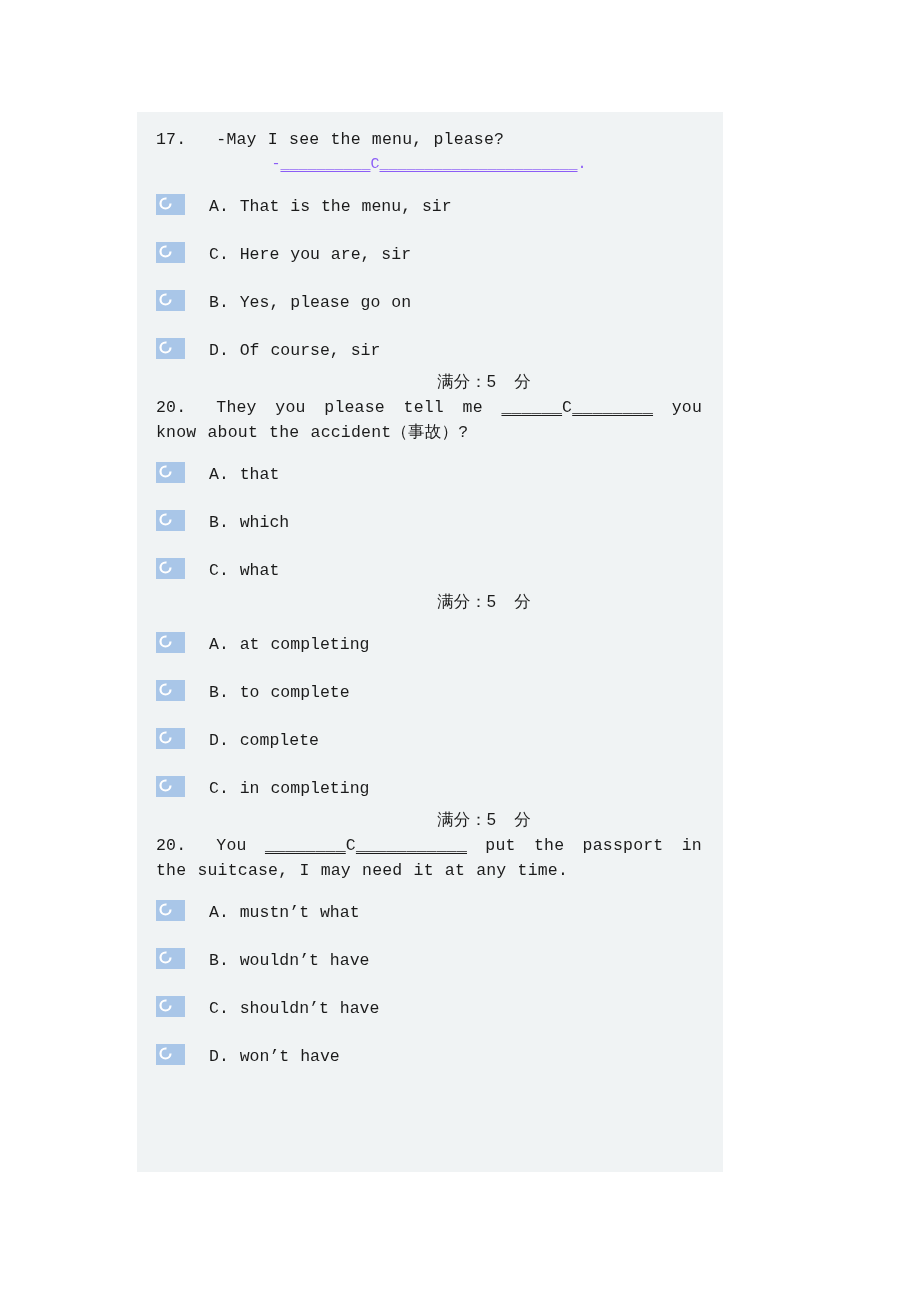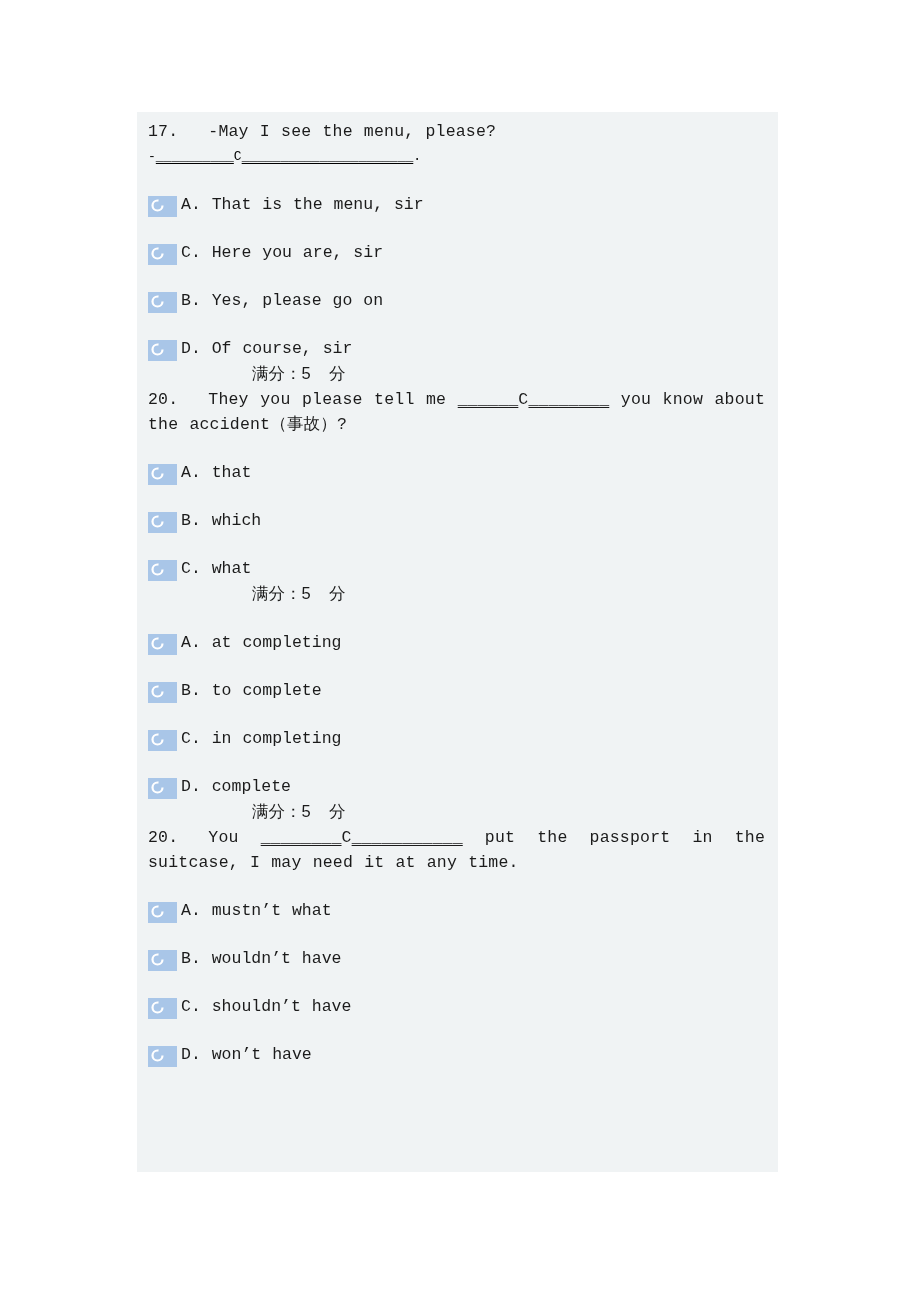--- a/index.html
+++ b/index.html
@@ -21,25 +21,25 @@
     width: 920px;
     height: 1302px;
     background: #ffffff;
   }
 
   
   #content-panel {
     position: absolute;
     left: 137px;
     top: 112px;
-    width: 641px;
+    width: 586px;
     height: 1060px;
     background: #f0f3f4;
     box-sizing: border-box;
-    padding: 7px;
+    padding: 15px;
   }
 
   .question-block {
     padding: 0;
   }
 
   .q-stem {
     font-family: "Liberation Mono", "DejaVu Sans Mono", monospace;
     font-size: 16.5px;
     line-height: 25px;
@@ -58,37 +58,39 @@
   }
 
   .blank {
     text-decoration: underline;
     text-underline-offset: 3px;
     white-space: pre;
   }
 
   .q-line2 {
     font-family: "Liberation Mono", "DejaVu Sans Mono", monospace;
-    font-size: 13px;
+    font-size: 15px;
     line-height: 25px;
-    color: #000000;
+    color: #8b5cf6;
     padding: 0 6px 0 4px;
     word-spacing: 1px;
+    text-align: center;
   }
 
   .options {
     margin: 0;
     padding: 0;
   }
 
   .option-row {
     height: 48px;
     display: flex;
-    align-items: flex-end;
+    align-items: center;
     padding-left: 4px;
+    gap: 20px;
   }
 
   
   .radio-box {
     width: 29px;
     height: 21px;
     background: #a9c6e8;
     display: inline-block;
     position: relative;
     flex: 0 0 auto;
@@ -112,20 +114,21 @@
   }
 
   .score-line {
     font-family: "Liberation Sans", "DejaVu Sans", sans-serif;
     font-size: 16.5px;
     line-height: 25px;
     color: #1b1b1b;
     padding-left: 108px;
     height: 26px;
     white-space: pre;
+    text-align: center;
   }
 
   .spacer-bottom {
     height: 26px;
   }
 </style>
 </head>
 <body>
 
 <div id="page">
@@ -230,29 +233,29 @@
               </svg>
           </span>
           <span class="option-label"><span>B.</span> <span>to complete</span></span>
         </div>
         <div class="option-row">
           <span class="radio-box">
             <svg width="15" height="15" viewBox="0 0 15 15">
                 <circle cx="7.5" cy="7.5" r="5" fill="none" stroke="#ffffff" stroke-width="2.2" stroke-dasharray="24 7"></circle>
               </svg>
           </span>
+          <span class="option-label"><span>D.</span> <span>complete</span></span>
+        </div>
+        <div class="option-row">
+          <span class="radio-box">
+            <svg width="15" height="15" viewBox="0 0 15 15">
+                <circle cx="7.5" cy="7.5" r="5" fill="none" stroke="#ffffff" stroke-width="2.2" stroke-dasharray="24 7"></circle>
+              </svg>
+          </span>
           <span class="option-label"><span>C.</span> <span>in completing</span></span>
-        </div>
-        <div class="option-row">
-          <span class="radio-box">
-            <svg width="15" height="15" viewBox="0 0 15 15">
-                <circle cx="7.5" cy="7.5" r="5" fill="none" stroke="#ffffff" stroke-width="2.2" stroke-dasharray="24 7"></circle>
-              </svg>
-          </span>
-          <span class="option-label"><span>D.</span> <span>complete</span></span>
         </div>
       </div>
 
       <div class="score-line">满分：5    分</div>
     </div>
 
     <div class="question-block">
       <div class="q-stem">
         <span class="qnum">20.</span><span class="indent"></span><span>You </span><span class="blank">________</span><span>C</span><span class="blank">___________</span><span> put the passport in the suitcase, I may need it at any time.</span>
       </div>

